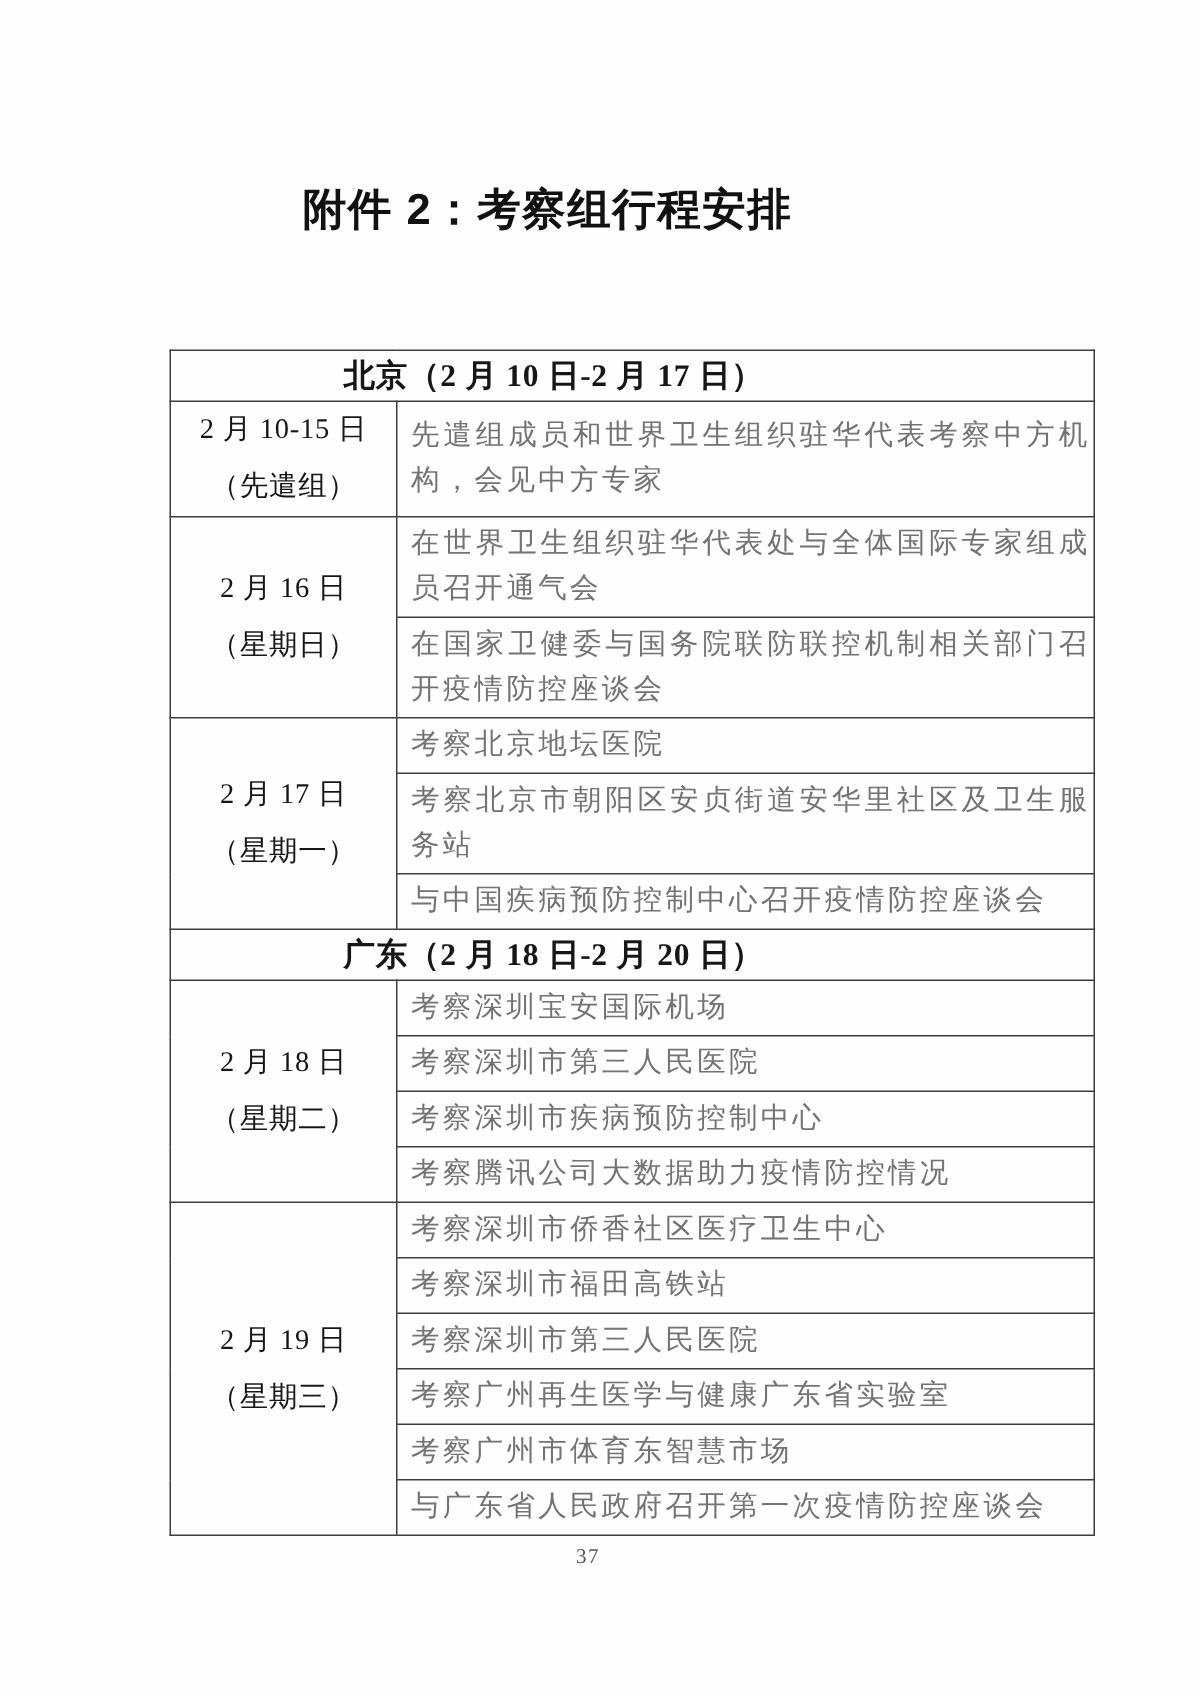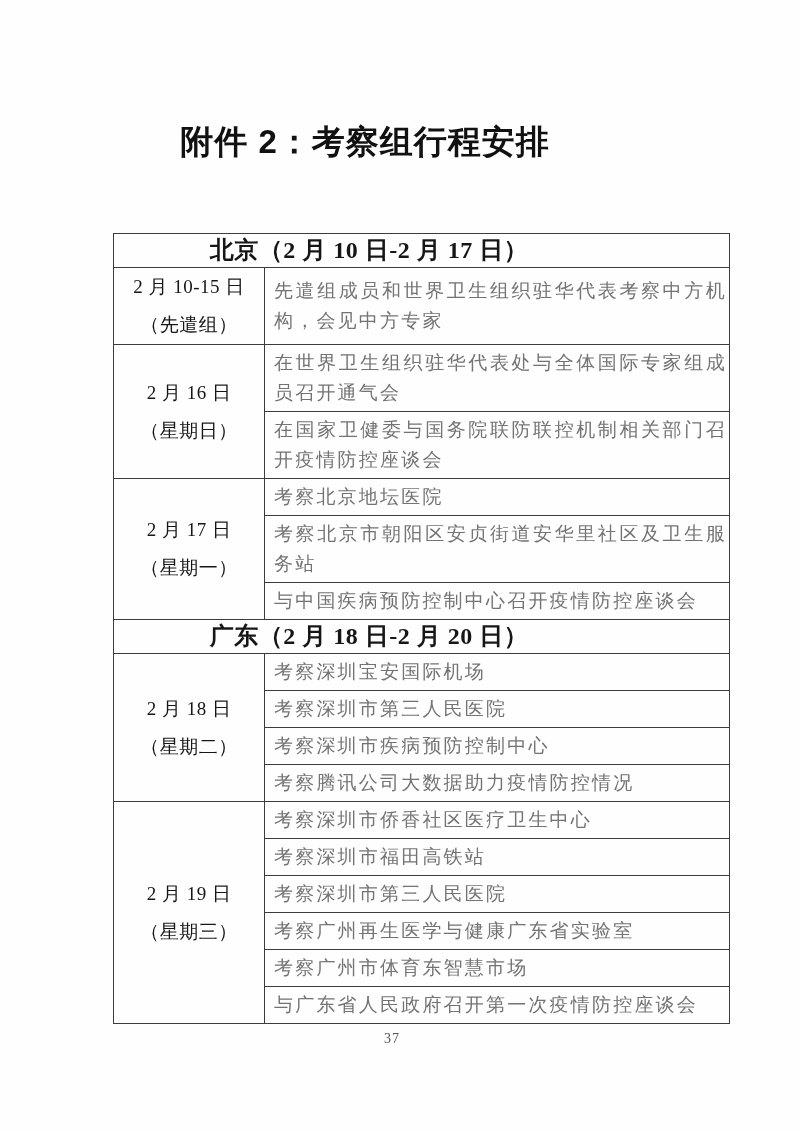--- a/index.html
+++ b/index.html
@@ -14,40 +14,40 @@
     overflow: hidden;
   }
   .doc-title {
     position: absolute;
     top: 120px;
     left: 0;
     width: 730px;
     text-align: center;
     font-family: "Liberation Sans", "DejaVu Sans", sans-serif;
     font-weight: 700;
-    font-size: 33px;
+    font-size: 29px;
     letter-spacing: 1px;
     color: #111111;
   }
   table.schedule {
     position: absolute;
     top: 233px;
     left: 113px;
     width: 617px;
     border-collapse: collapse;
     table-layout: fixed;
   }
   table.schedule col.date-col { width: 151px; }
   table.schedule td {
     border: 1.5px solid #3c3c3c;
   }
   td.section-header {
     text-align: center;
     font-weight: 700;
-    font-size: 24px;
+    font-size: 21px;
     line-height: 27px;
     padding: 3px 105px 3px 0;
     letter-spacing: 0.5px;
     color: #161616;
   }
   td.date-cell {
     text-align: center;
     vertical-align: middle;
     font-weight: 400;
     font-size: 19px;

